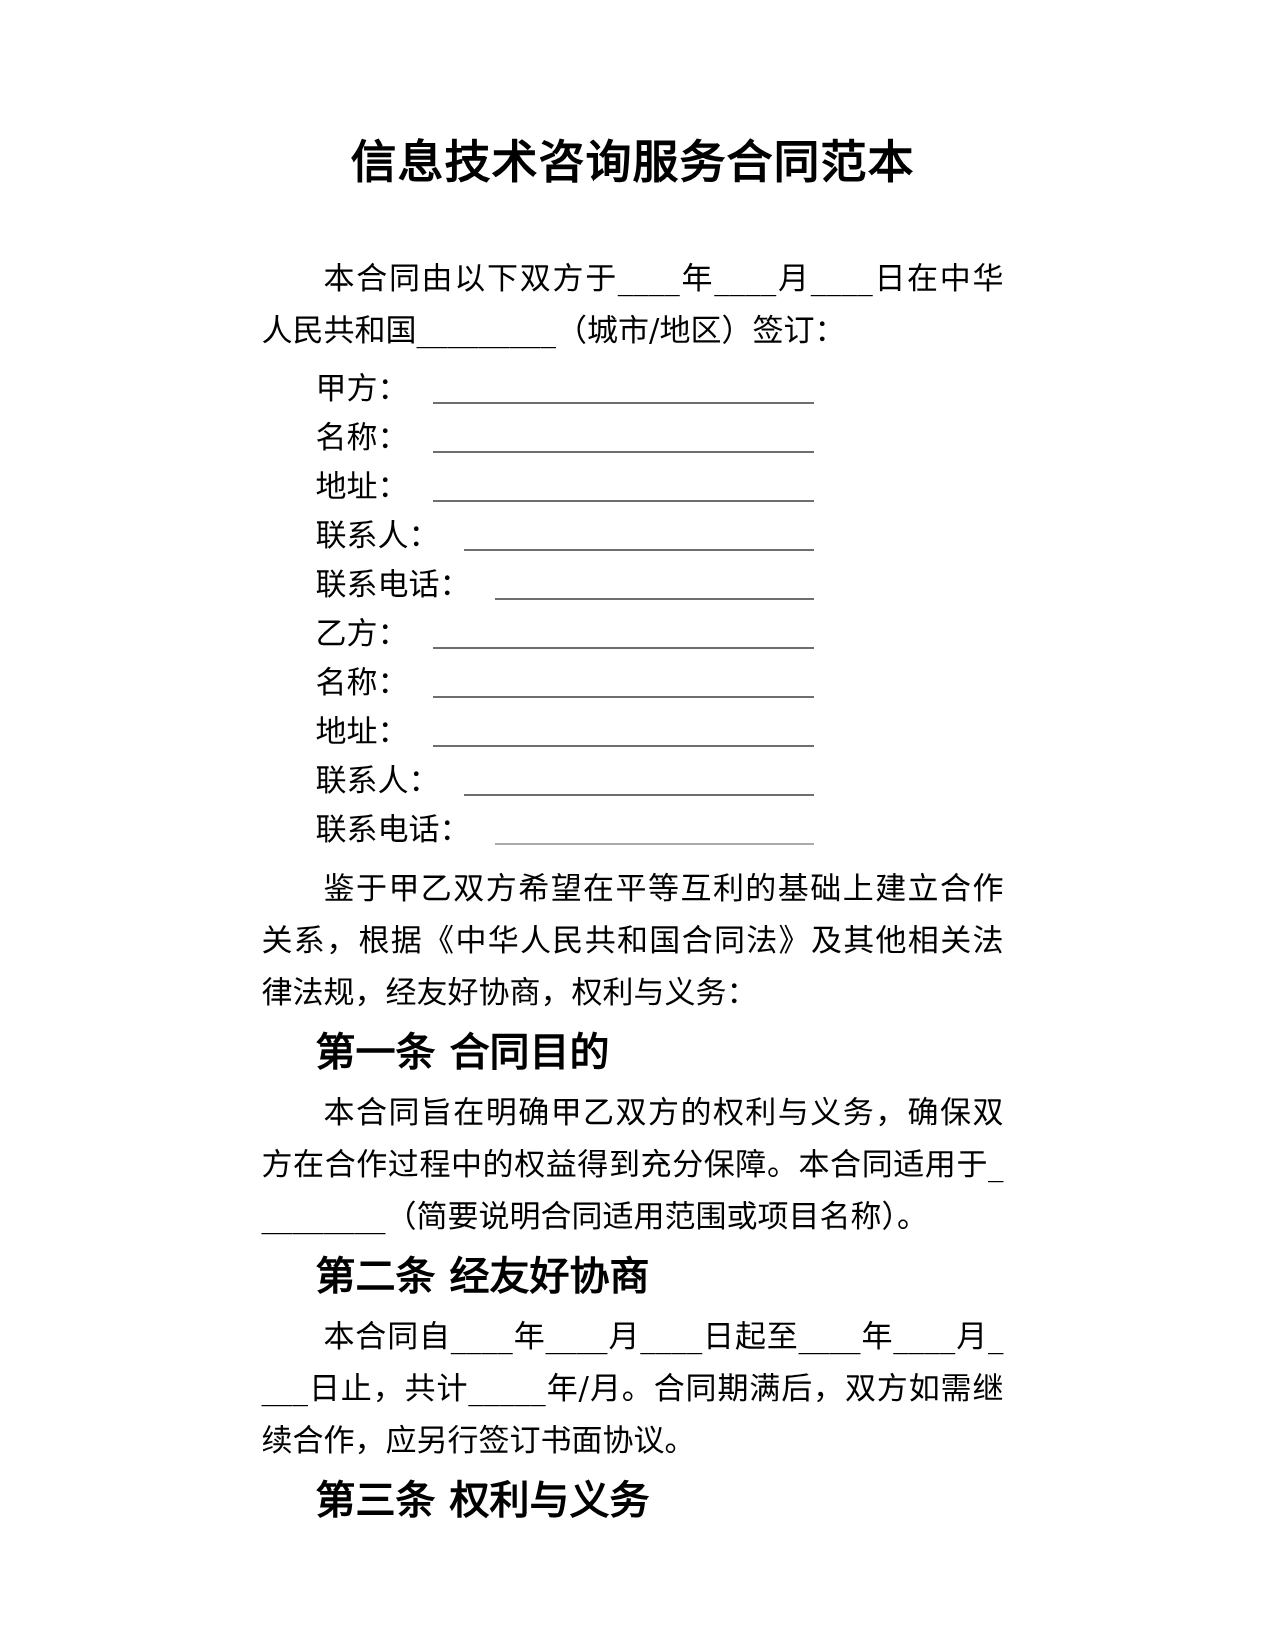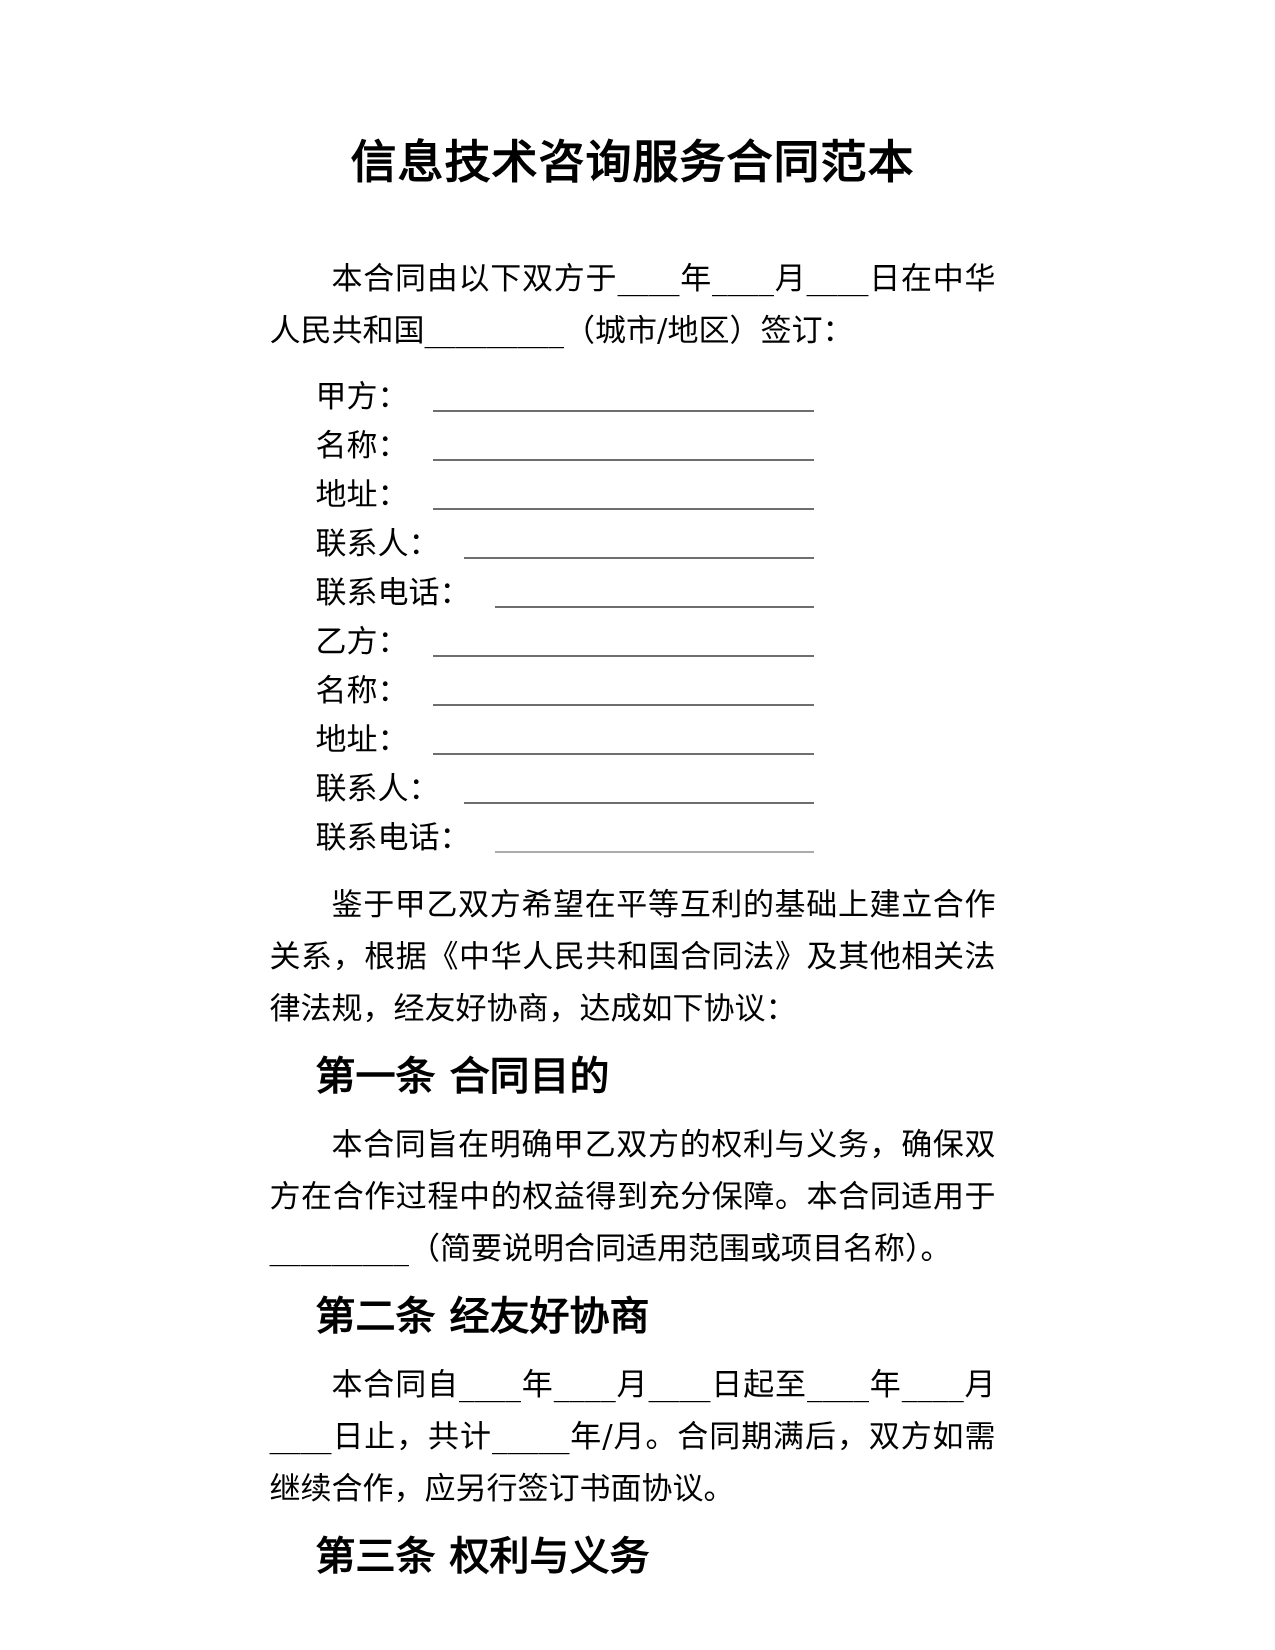--- a/index.html
+++ b/index.html
@@ -23,21 +23,21 @@
   .doc-title {
     margin: 0 0 58px 0;
     text-align: center;
     font-size: 46px;
     line-height: 64px;
     font-weight: bold;
     letter-spacing: 1px;
     font-family: "DejaVu Serif", "Liberation Serif", serif;
   }
   .para {
-    margin: 16px;
+    margin: 8px;
     line-height: 52px;
     text-align: justify;
     text-indent: 2em;
     word-break: break-all;
   }
   .fields {
     margin: 0;
   }
   .field-row {
     display: flex;
@@ -122,21 +122,21 @@
     <div class="field-row">
       <span class="field-label">联系人：</span>
       <span class="field-line"></span>
     </div>
     <div class="field-row">
       <span class="field-label">联系电话：</span>
       <span class="field-line light"></span>
     </div>
   </div>
 
-  <p class="para">鉴于甲乙双方希望在平等互利的基础上建立合作关系，根据《中华人民共和国合同法》及其他相关法律法规，经友好协商，达成如下协议：</p>
+  <p class="para">鉴于甲乙双方希望在平等互利的基础上建立合作关系，根据《中华人民共和国合同法》及其他相关法律法规，经友好协商，权利与义务：</p>
 
   <h2 class="sec-heading">第一条 合同目的</h2>
   <p class="para">本合同旨在明确甲乙双方的权利与义务，确保双方在合作过程中的权益得到充分保障。本合同适用于_________（简要说明合同适用范围或项目名称）。</p>
 
   <h2 class="sec-heading">第二条 经友好协商</h2>
   <p class="para">本合同自____年____月____日起至____年____月____日止，共计_____年/月。合同期满后，双方如需继续合作，应另行签订书面协议。</p>
 
   <h2 class="sec-heading">第三条 权利与义务</h2>
 
   <div class="page-footer">第 1 页 共 5 页</div>

